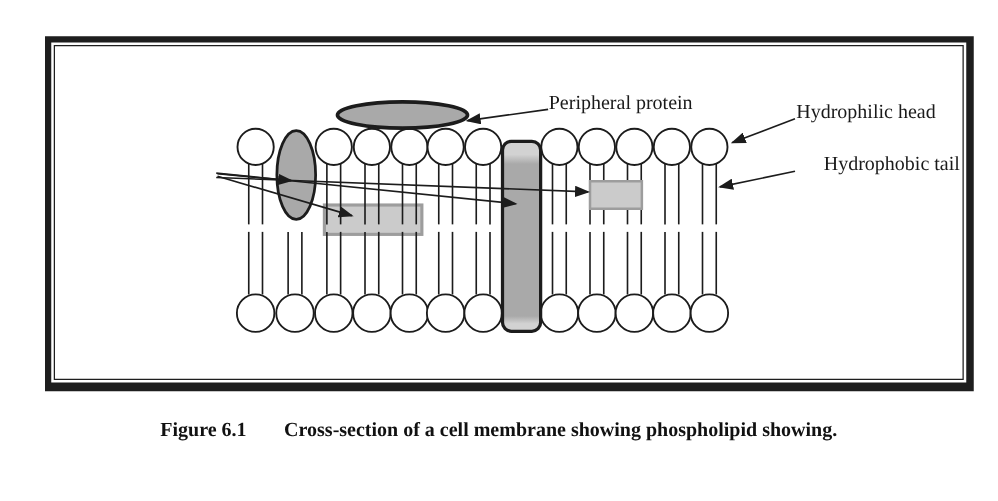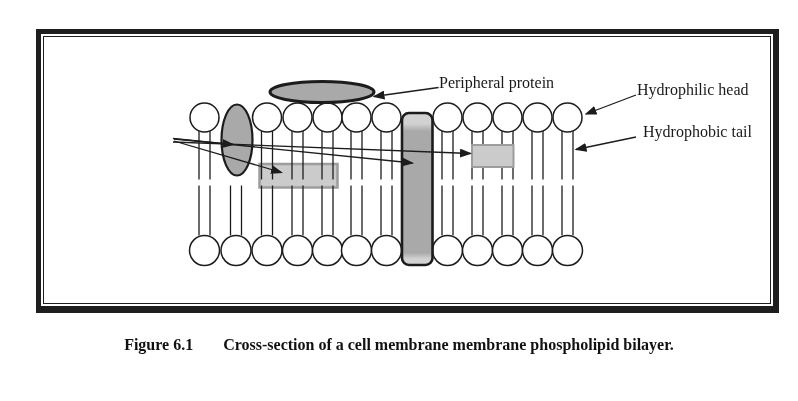--- a/index.html
+++ b/index.html
@@ -8,21 +8,21 @@
   .frame{position:absolute;left:36px;top:29px;width:743px;height:284px;
          box-sizing:border-box;border-style:solid;border-color:#1e1e1e;
          border-width:5px 6px 7px 5px;background:#fff;}
   .frame-inner{position:absolute;left:2px;top:2px;right:2px;bottom:2px;
                border:1.5px solid #1e1e1e;}
   svg.diagram{position:absolute;left:0;top:0;pointer-events:none;}
   .lbl{position:absolute;font-size:16px;line-height:1.1;white-space:nowrap;}
   .lbl-integral{left:83px;top:126px;}
   .lbl-peripheral{left:439px;top:74px;}
   .lbl-hydrophilic{left:637px;top:81px;}
-  .lbl-hydrophobic{left:643px;top:123px;}
+  .lbl-hydrophobic{left:659px;top:123px;}
   .caption{position:absolute;left:0;top:336px;width:798px;text-align:center;
            font-weight:bold;font-size:16px;color:#111;white-space:nowrap;}
   .caption .num{margin-right:30px;}
 </style>
 </head>
 <body>
 
 <div class="canvas">
 
   <div class="frame">
@@ -124,16 +124,16 @@
       <line x1="174" y1="141" x2="281.5" y2="172.5" stroke="#1c1c1c" stroke-width="1.3" marker-end="url(#ah)"></line>
       <line x1="173" y1="138.5" x2="412.5" y2="163" stroke="#1c1c1c" stroke-width="1.3" marker-end="url(#ah)"></line>
       <line x1="173" y1="142" x2="470.5" y2="153.5" stroke="#1c1c1c" stroke-width="1.3" marker-end="url(#ah)"></line>
     </svg>
 
   <div class="lbl lbl-peripheral">Peripheral protein</div>
   <div class="lbl lbl-hydrophilic">Hydrophilic head</div>
   <div class="lbl lbl-hydrophobic">Hydrophobic tail</div>
 
   <div class="caption">
-    <span class="num">Figure 6.1</span><span>Cross-section of a cell membrane membrane phospholipid bilayer.</span>
+    <span class="num">Figure 6.1</span><span>Cross-section of a cell membrane showing phospholipid showing.</span>
   </div>
 
 </div>
 
 </body></html>

